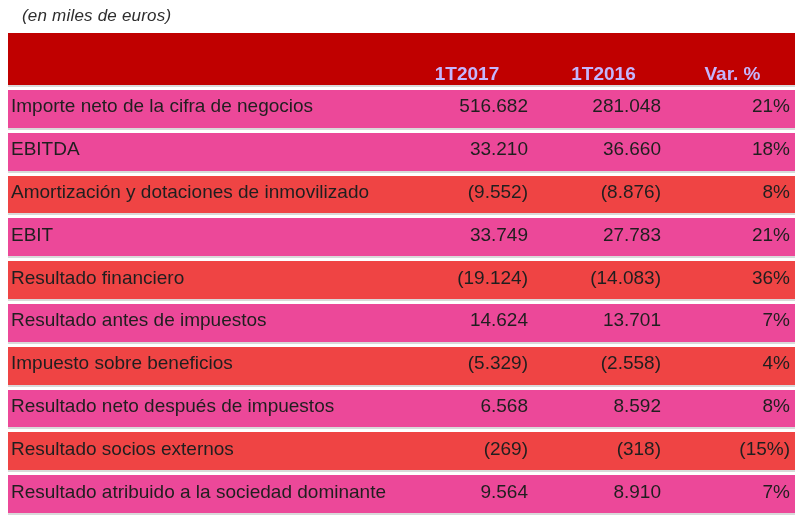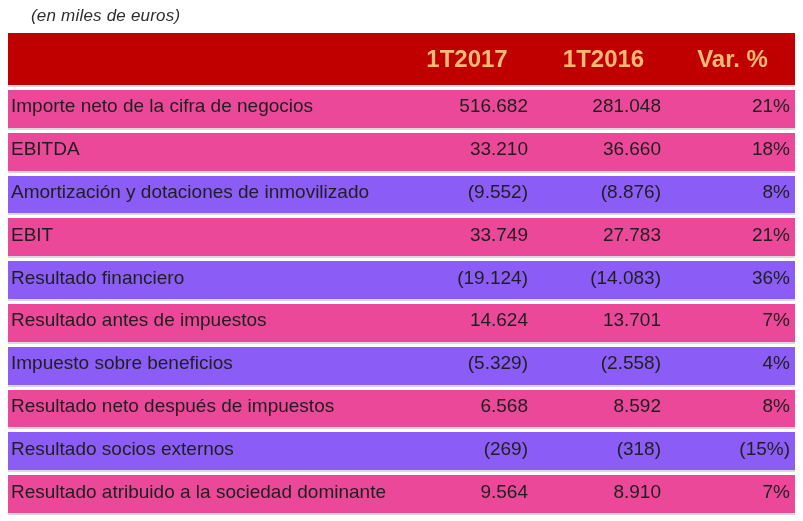--- a/index.html
+++ b/index.html
@@ -8,49 +8,49 @@
     position: relative;
     width: 803px;
     height: 521px;
     background: #ffffff;
     font-family: "Liberation Sans", sans-serif;
     color: #1f1f1f;
     overflow: hidden;
   }
   .caption {
     position: absolute;
-    left: 31px;
+    left: 22px;
     top: 4px;
     font-size: 17px;
     font-style: italic;
     color: #2e2e2e;
     line-height: 24px;
     letter-spacing: 0.2px;
   }
   .fin-table {
     position: absolute;
     left: 8px;
     top: 33px;
     width: 787px;
     border-bottom: 2px solid #d9d9d9;
   }
   .thead {
     display: flex;
-    align-items: center;
+    align-items: flex-end;
     height: 52px;
     background: #c00000;
-    color: #fdba74;
+    color: #c4b5fd;
     font-weight: bold;
-    font-size: 24px;
+    font-size: 19px;
   }
   .row {
     display: flex;
     align-items: center;
     height: 42.8px;
-    background: #8b5cf6;
+    background: #ef4444;
     font-size: 19px;
     box-shadow: inset 0 2px 0 #d9d9d9, inset 0 5px 0 #ffffff;
   }
   .row.shaded { background: #ec4899; }
   .row:first-of-type { box-shadow: inset 0 2px 0 #ffffff; }
   .c-label {
     flex: 1 1 auto;
     padding-left: 3px;
     white-space: nowrap;
     overflow: hidden;

